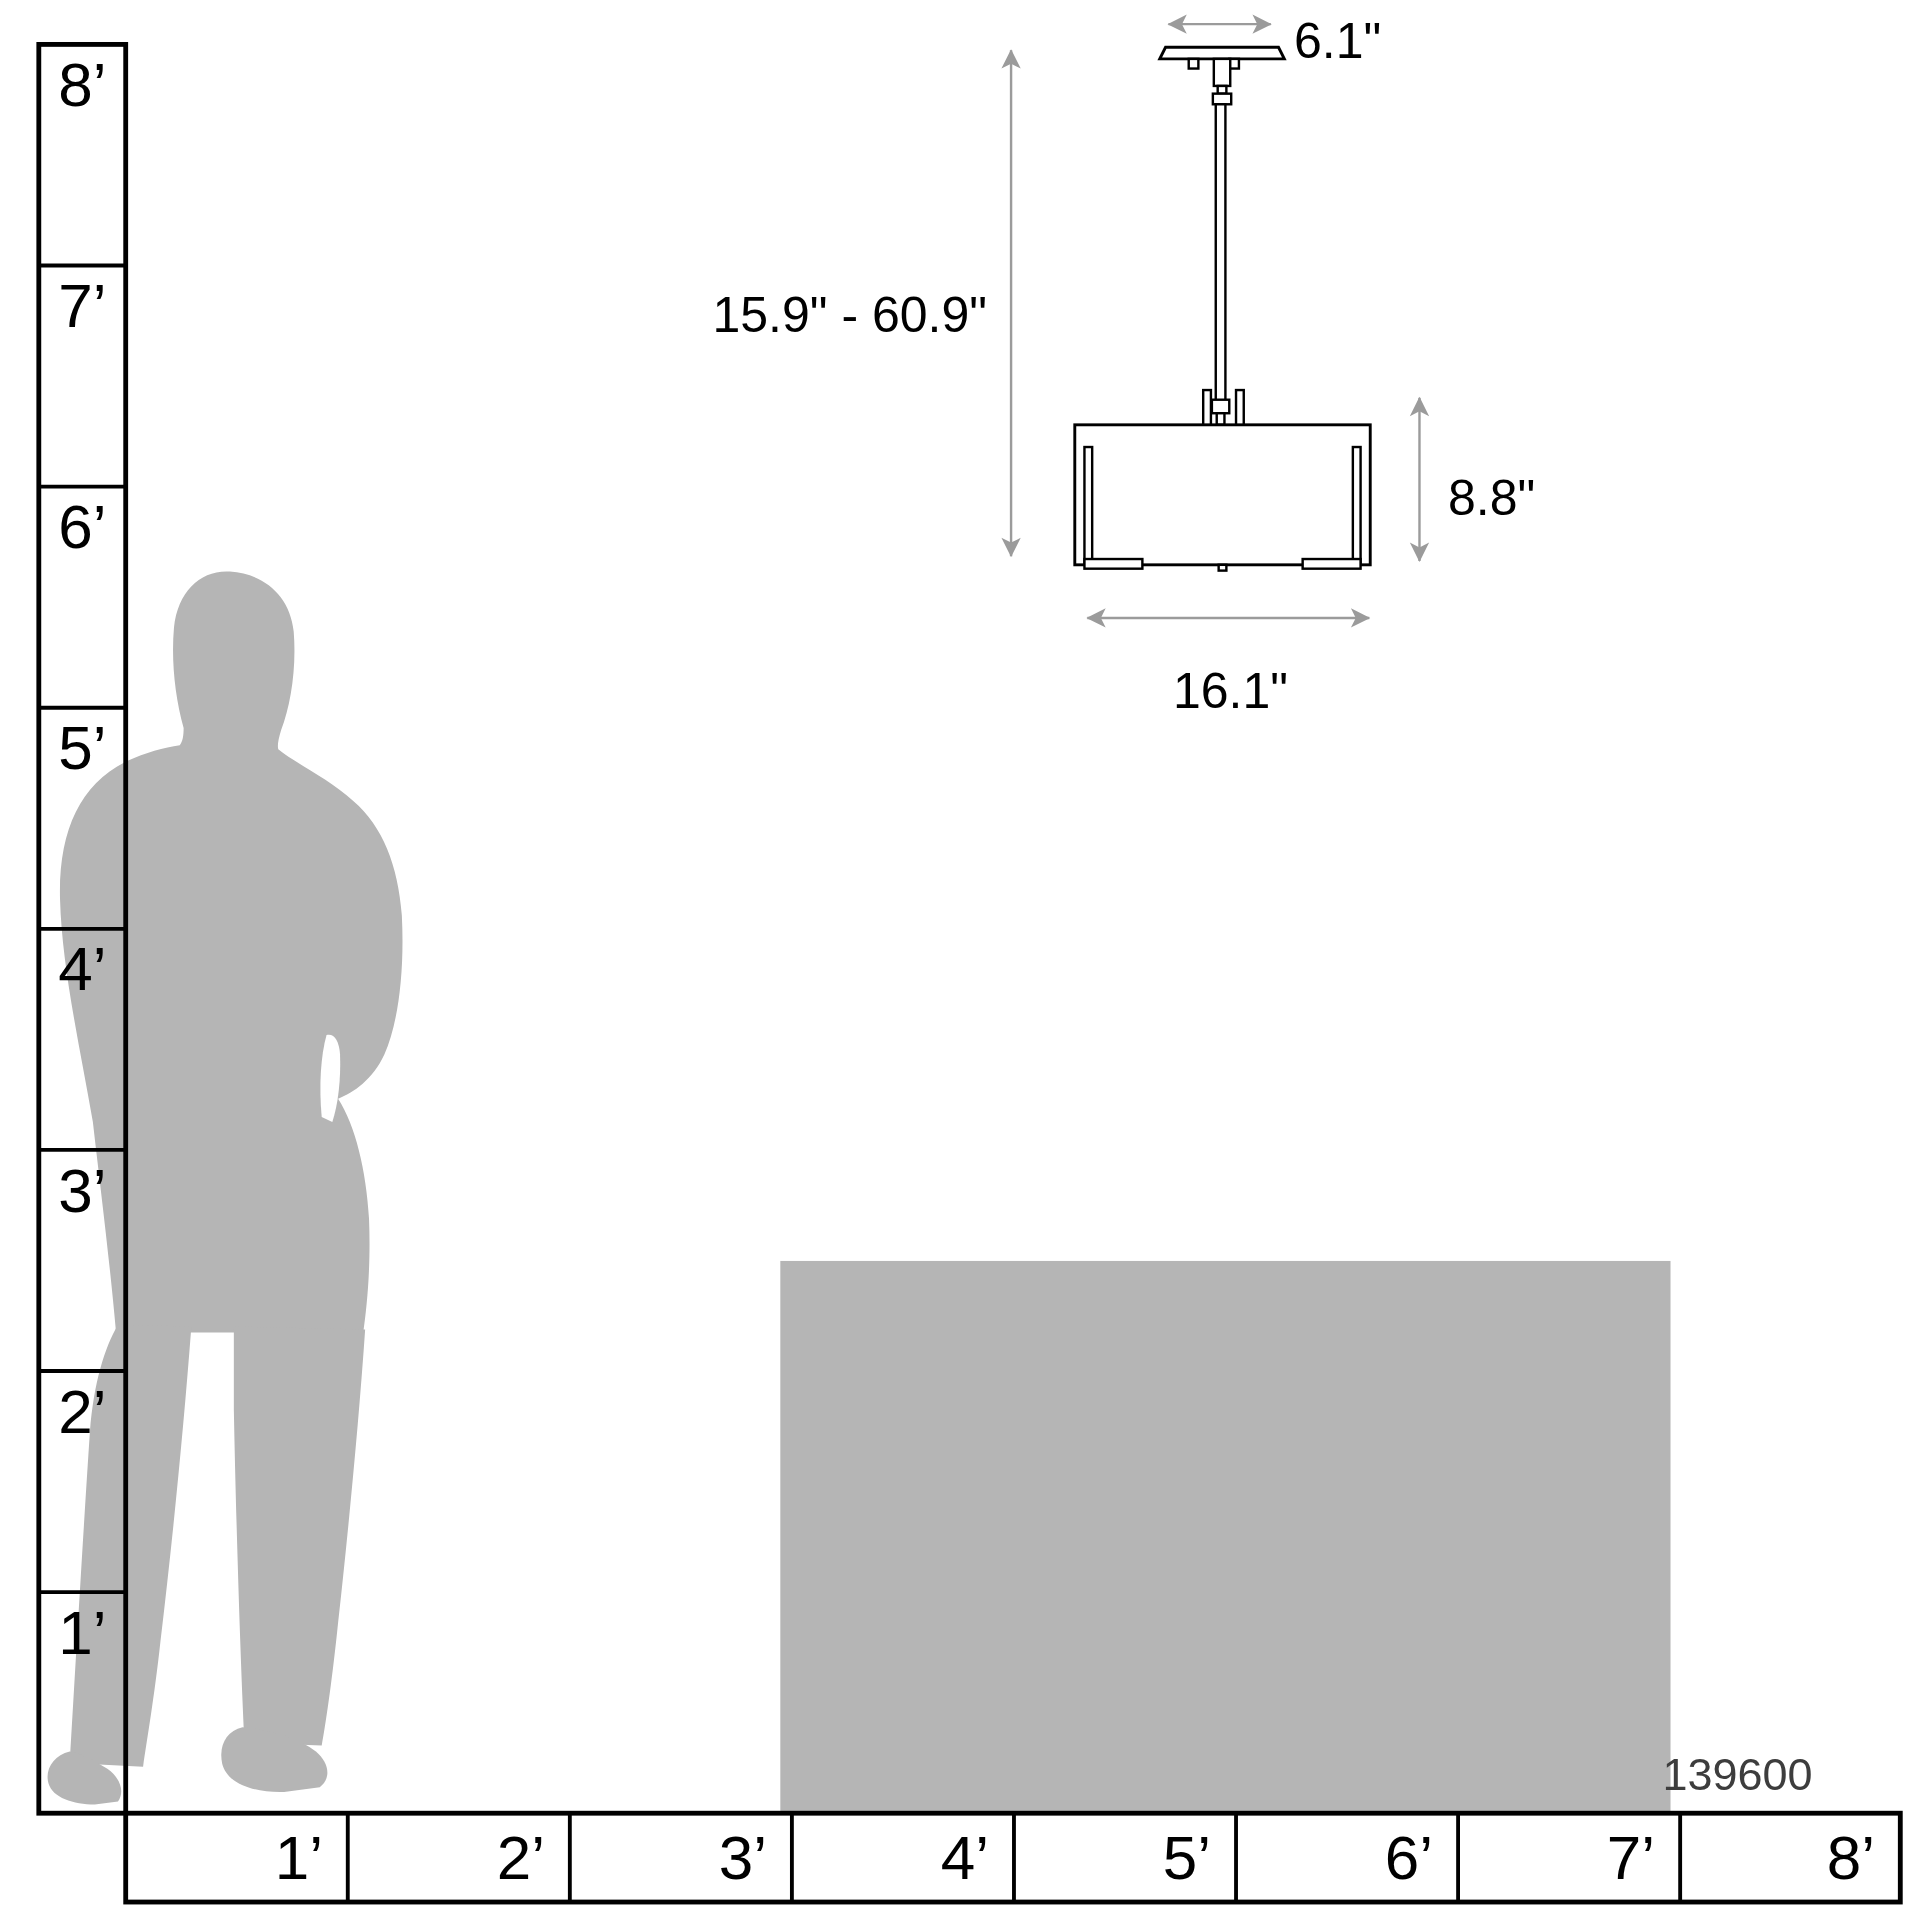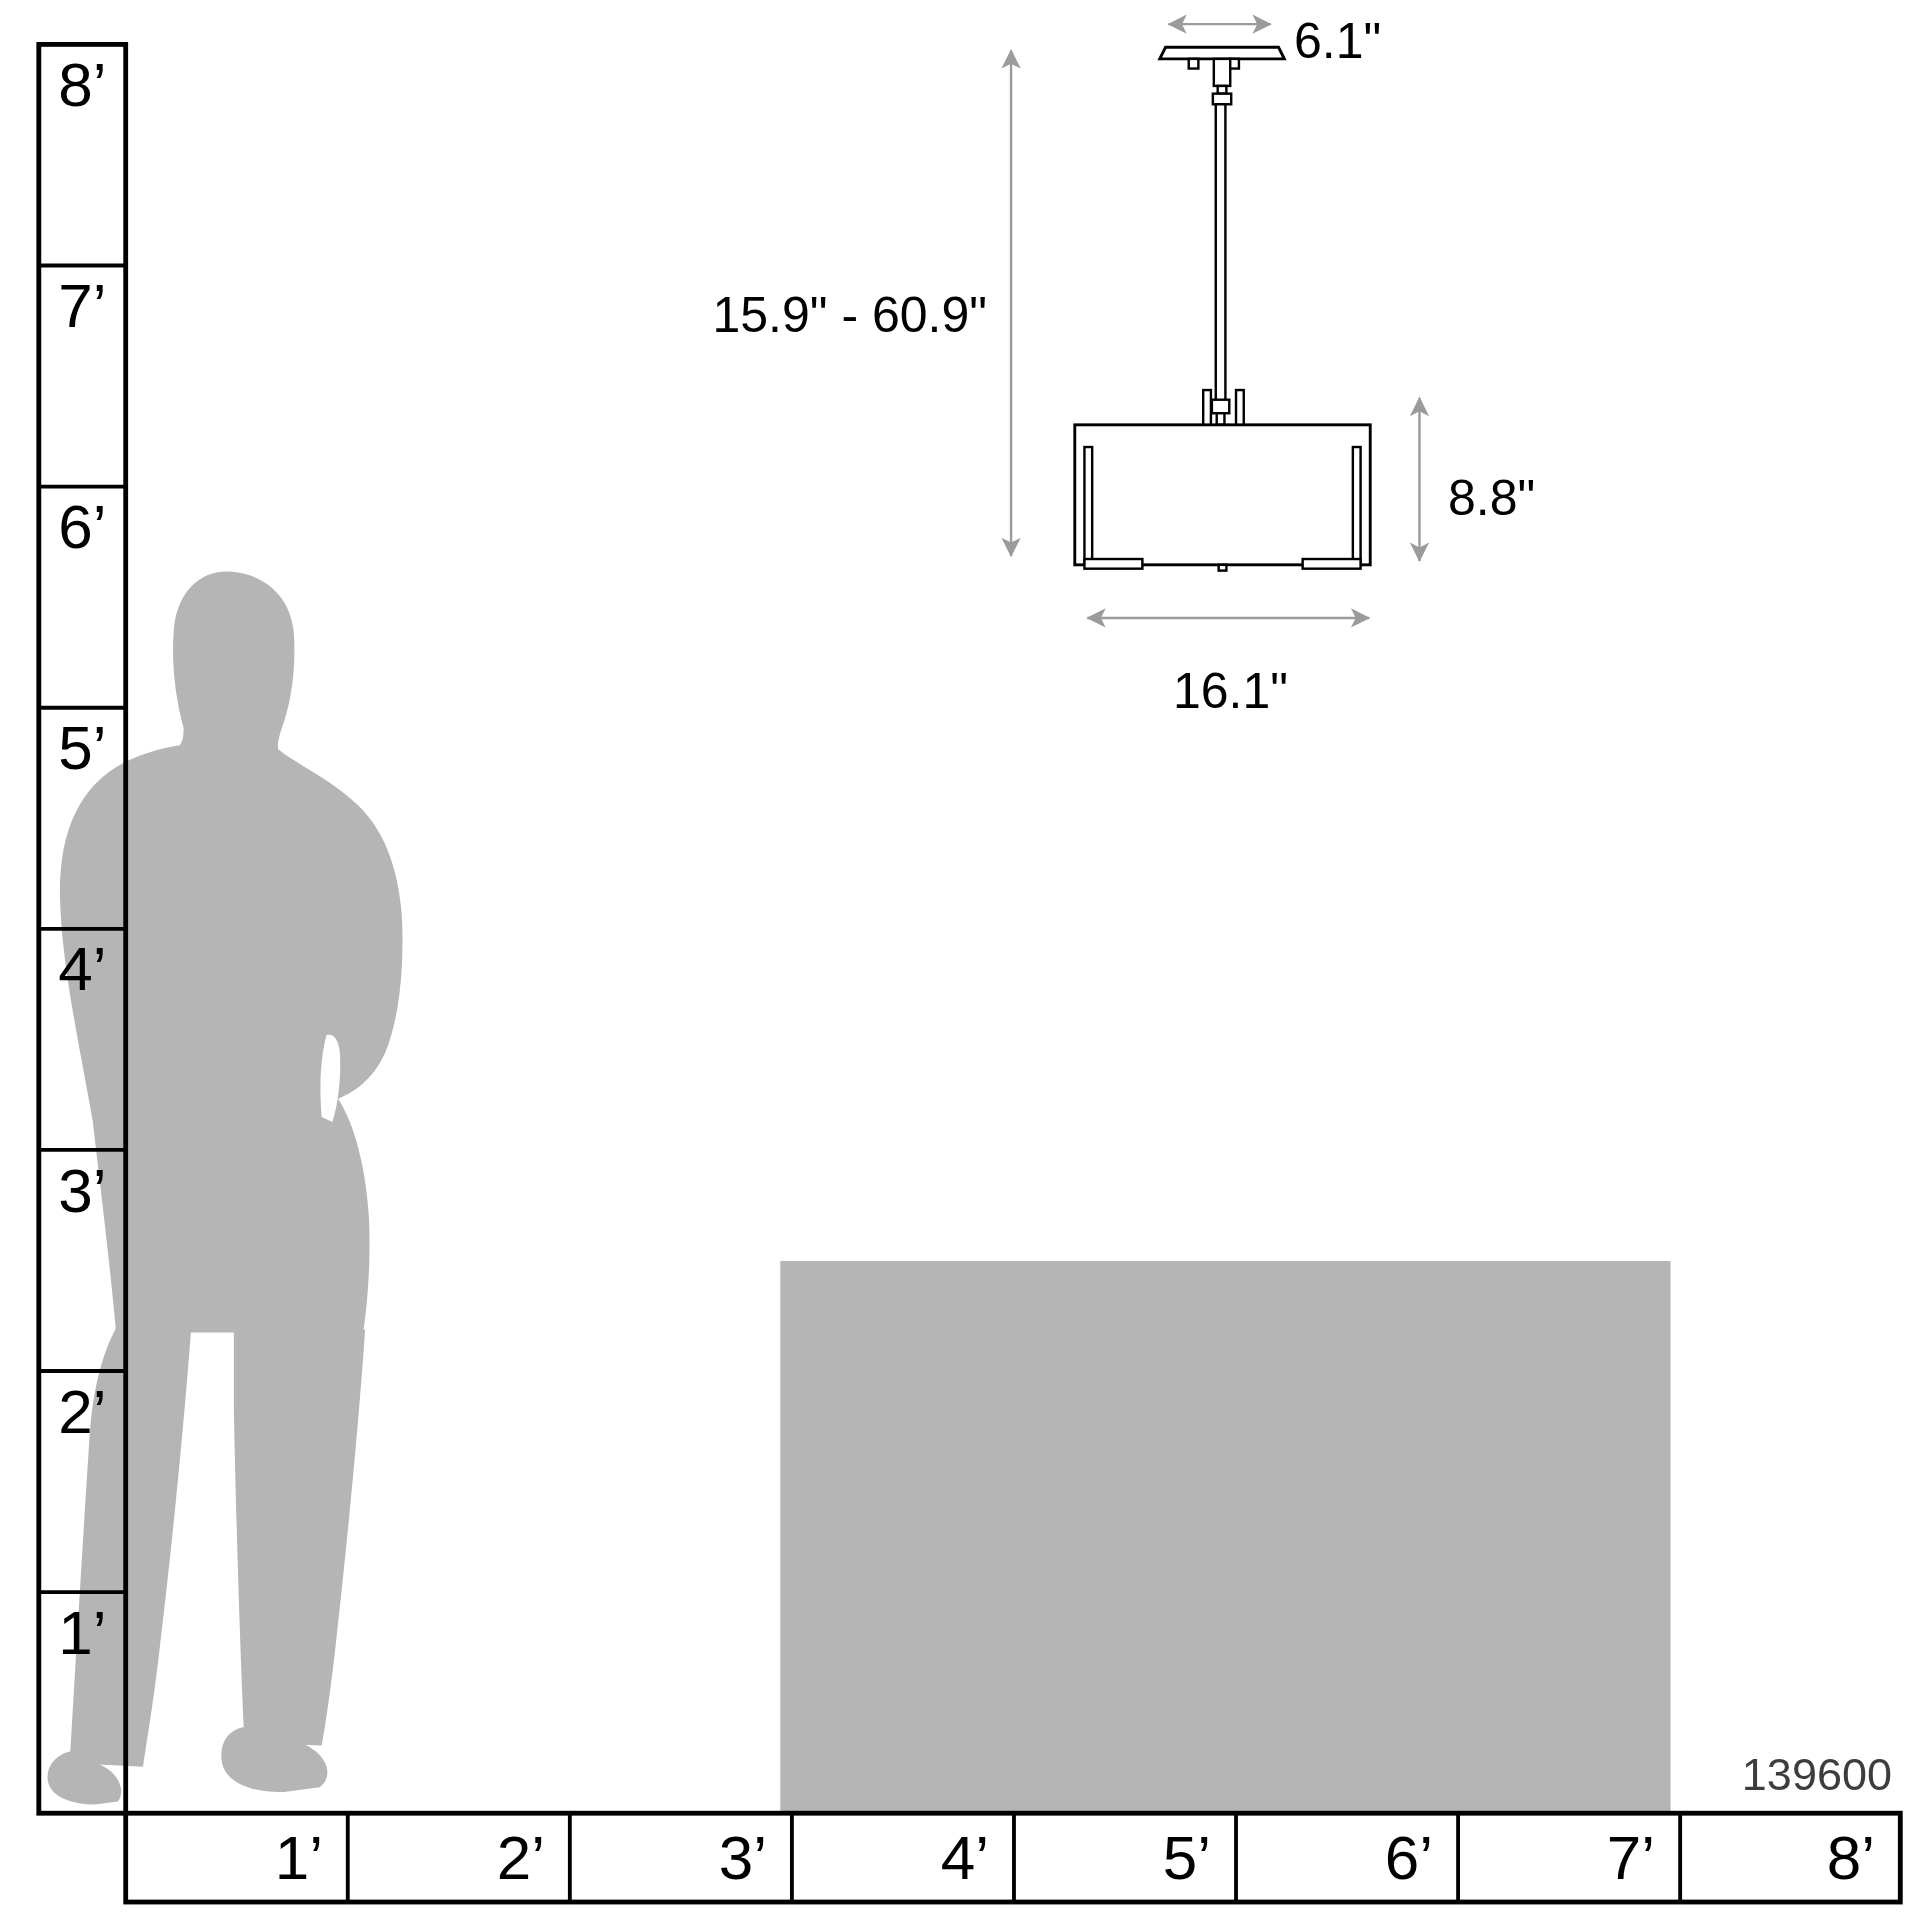--- a/index.html
+++ b/index.html
@@ -168,16 +168,16 @@
   <div class="lbl h-label" style="left:1014px">5’</div>
   <div class="lbl h-label" style="left:1236px">6’</div>
   <div class="lbl h-label" style="left:1458px">7’</div>
   <div class="lbl h-label" style="left:1680px;width:220px">8’</div>
 
   <div class="lbl dim" style="left:1294px;top:11.6px">6.1"</div>
   <div class="lbl dim" style="left:599px;top:286px;width:388px;text-align:right">15.9" - 60.9"</div>
   <div class="lbl dim" style="left:1448px;top:469px">8.8"</div>
   <div class="lbl dim" style="left:1110px;top:662px;width:241px;text-align:center">16.1"</div>
 
-  <div class="lbl sku" style="left:1583px;top:1750px;width:309px;text-align:right">139600</div>
+  <div class="lbl sku" style="left:1583px;top:1750px;width:309px;text-align:center">139600</div>
 
 </div>
 
 
 </body></html>

